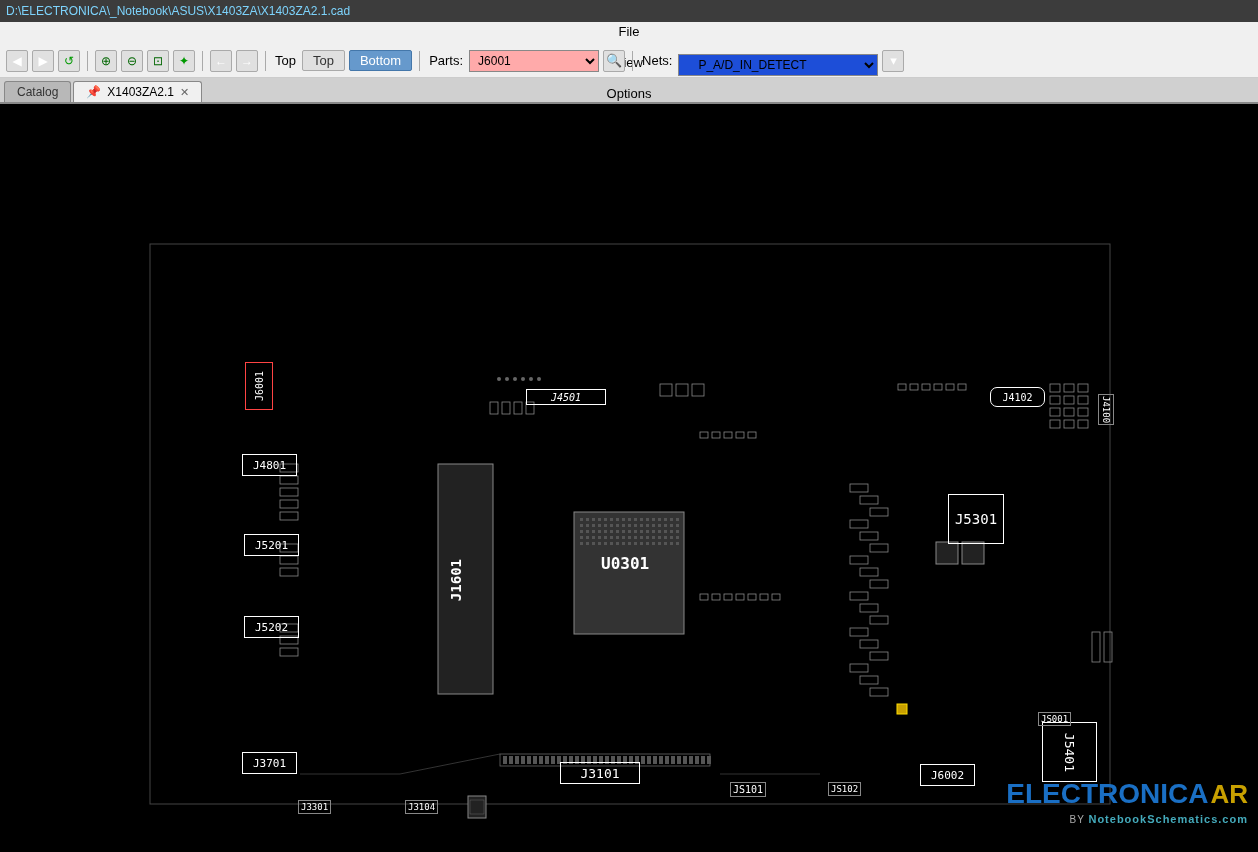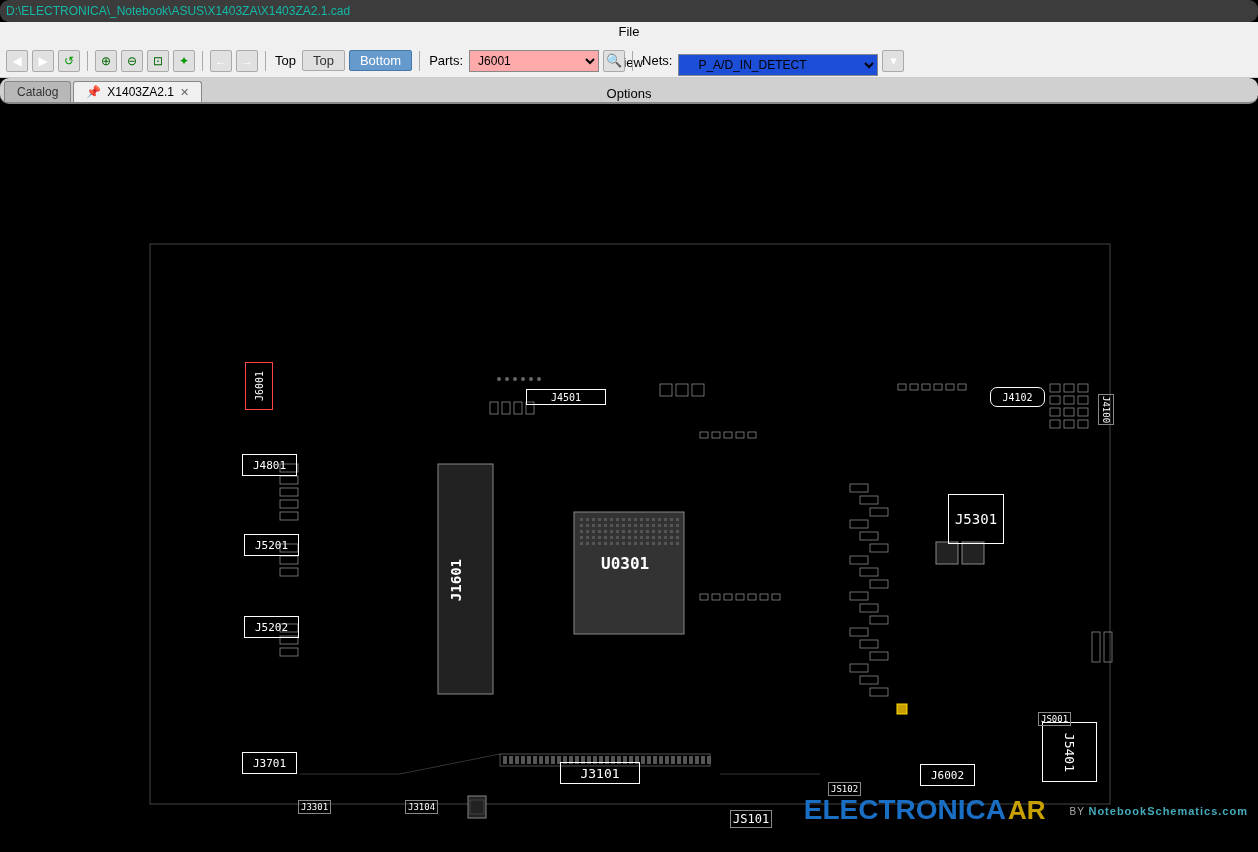--- a/index.html
+++ b/index.html
@@ -9,27 +9,26 @@
       overflow: hidden;
       font-family: 'Segoe UI', Tahoma, Geneva, Verdana, sans-serif;
       font-size: 12px;
       background: #000;
       color: #fff;
     }
 
     
     #titlebar {
       background: #3c3c3c;
-      color: #14b8a6;
+      color: #7dd3fc;
       padding: 2px 6px;
       font-size: 12px;
       height: 22px;
       display: flex;
       align-items: center;
-      border-radius: 9px;
     }
 
     
     #menubar {
       background: #f0f0f0;
       color: #000;
       height: 22px;
       display: flex;
       align-items: center;
       padding: 0 4px;
@@ -130,21 +129,20 @@
     }
 
     
     #tabbar {
       background: #d0d0d0;
       height: 26px;
       display: flex;
       align-items: flex-end;
       padding: 0 4px;
       border-bottom: 2px solid #888;
-      border-radius: 9px;
     }
     .tab {
       padding: 3px 12px;
       background: #b8b8b8;
       border: 1px solid #888;
       border-bottom: none;
       cursor: pointer;
       font-size: 12px;
       color: #333;
       margin-right: 2px;
@@ -194,22 +192,22 @@
       background: transparent;
       pointer-events: none;
     }
 
     
     #watermark {
       position: absolute;
       bottom: 8px;
       right: 10px;
       display: flex;
-      align-items: center;
-      gap: 24px;
+      flex-direction: column;
+      align-items: flex-end;
     }
 
     
     #pcb-svg {
       position: absolute;
       top: 0; left: 0;
       width: 1258px;
       height: 730px;
       pointer-events: none;
     }
@@ -513,21 +511,21 @@
     <circle cx="515" cy="275" r="2" fill="#666"></circle>
     <circle cx="523" cy="275" r="2" fill="#666"></circle>
     <circle cx="531" cy="275" r="2" fill="#666"></circle>
     <circle cx="539" cy="275" r="2" fill="#666"></circle>
   </svg>
 
   <div class="pcb-label-red" style="left:245px; top:258px; width:28px; height:48px; display:flex; align-items:center; justify-content:center;">
     <span style="writing-mode: vertical-rl; transform: rotate(180deg); font-size:10px;">J6001</span>
   </div>
 
-  <div class="pcb-label" style="left:526px; top:285px; width:80px; height:16px; display:flex; align-items:center; justify-content:center; font-size:10px;">
+  <div class="pcb-label" style="left:526px; top:285px; width:80px; height:16px; display:flex; align-items:center; justify-content:center; font-size:10px;font-style:italic;">
     <span>J4501</span>
   </div>
 
   <div class="pcb-label" style="left:990px; top:283px; width:55px; height:20px; display:flex; align-items:center; justify-content:center; font-size:10px;border-radius:7px;">
     <span>J4102</span>
   </div>
 
   <div class="pcb-label" style="left:242px; top:350px; width:55px; height:22px; display:flex; align-items:center; justify-content:center; font-size:11px; border:1px solid #fff;">
     <span>J4801</span>
   </div>
@@ -569,21 +567,21 @@
   </div>
 
   <div class="pcb-label" style="left:405px; top:696px; font-size:9px; border:1px solid #888; padding:1px 2px;">
     <span>J3104</span>
   </div>
 
   <div class="pcb-label" style="left:298px; top:696px; font-size:9px; border:1px solid #888; padding:1px 2px;">
     <span>J3301</span>
   </div>
 
-  <div class="pcb-label" style="left:730px; top:678px; font-size:12px; border:1px solid #888; padding:1px 2px;margin-top:28px;">
+  <div class="pcb-label" style="left:730px; top:678px; font-size:10px; border:1px solid #888; padding:1px 2px;">
     <span>JS101</span>
   </div>
 
   <div class="pcb-label" style="left:828px; top:678px; font-size:9px; border:1px solid #888; padding:1px 2px;">
     <span>JS102</span>
   </div>
 
   <div class="pcb-label" style="left:1038px; top:608px; font-size:9px; border:1px solid #888; padding:1px 2px;">
     <span>JS001</span>
   </div>

